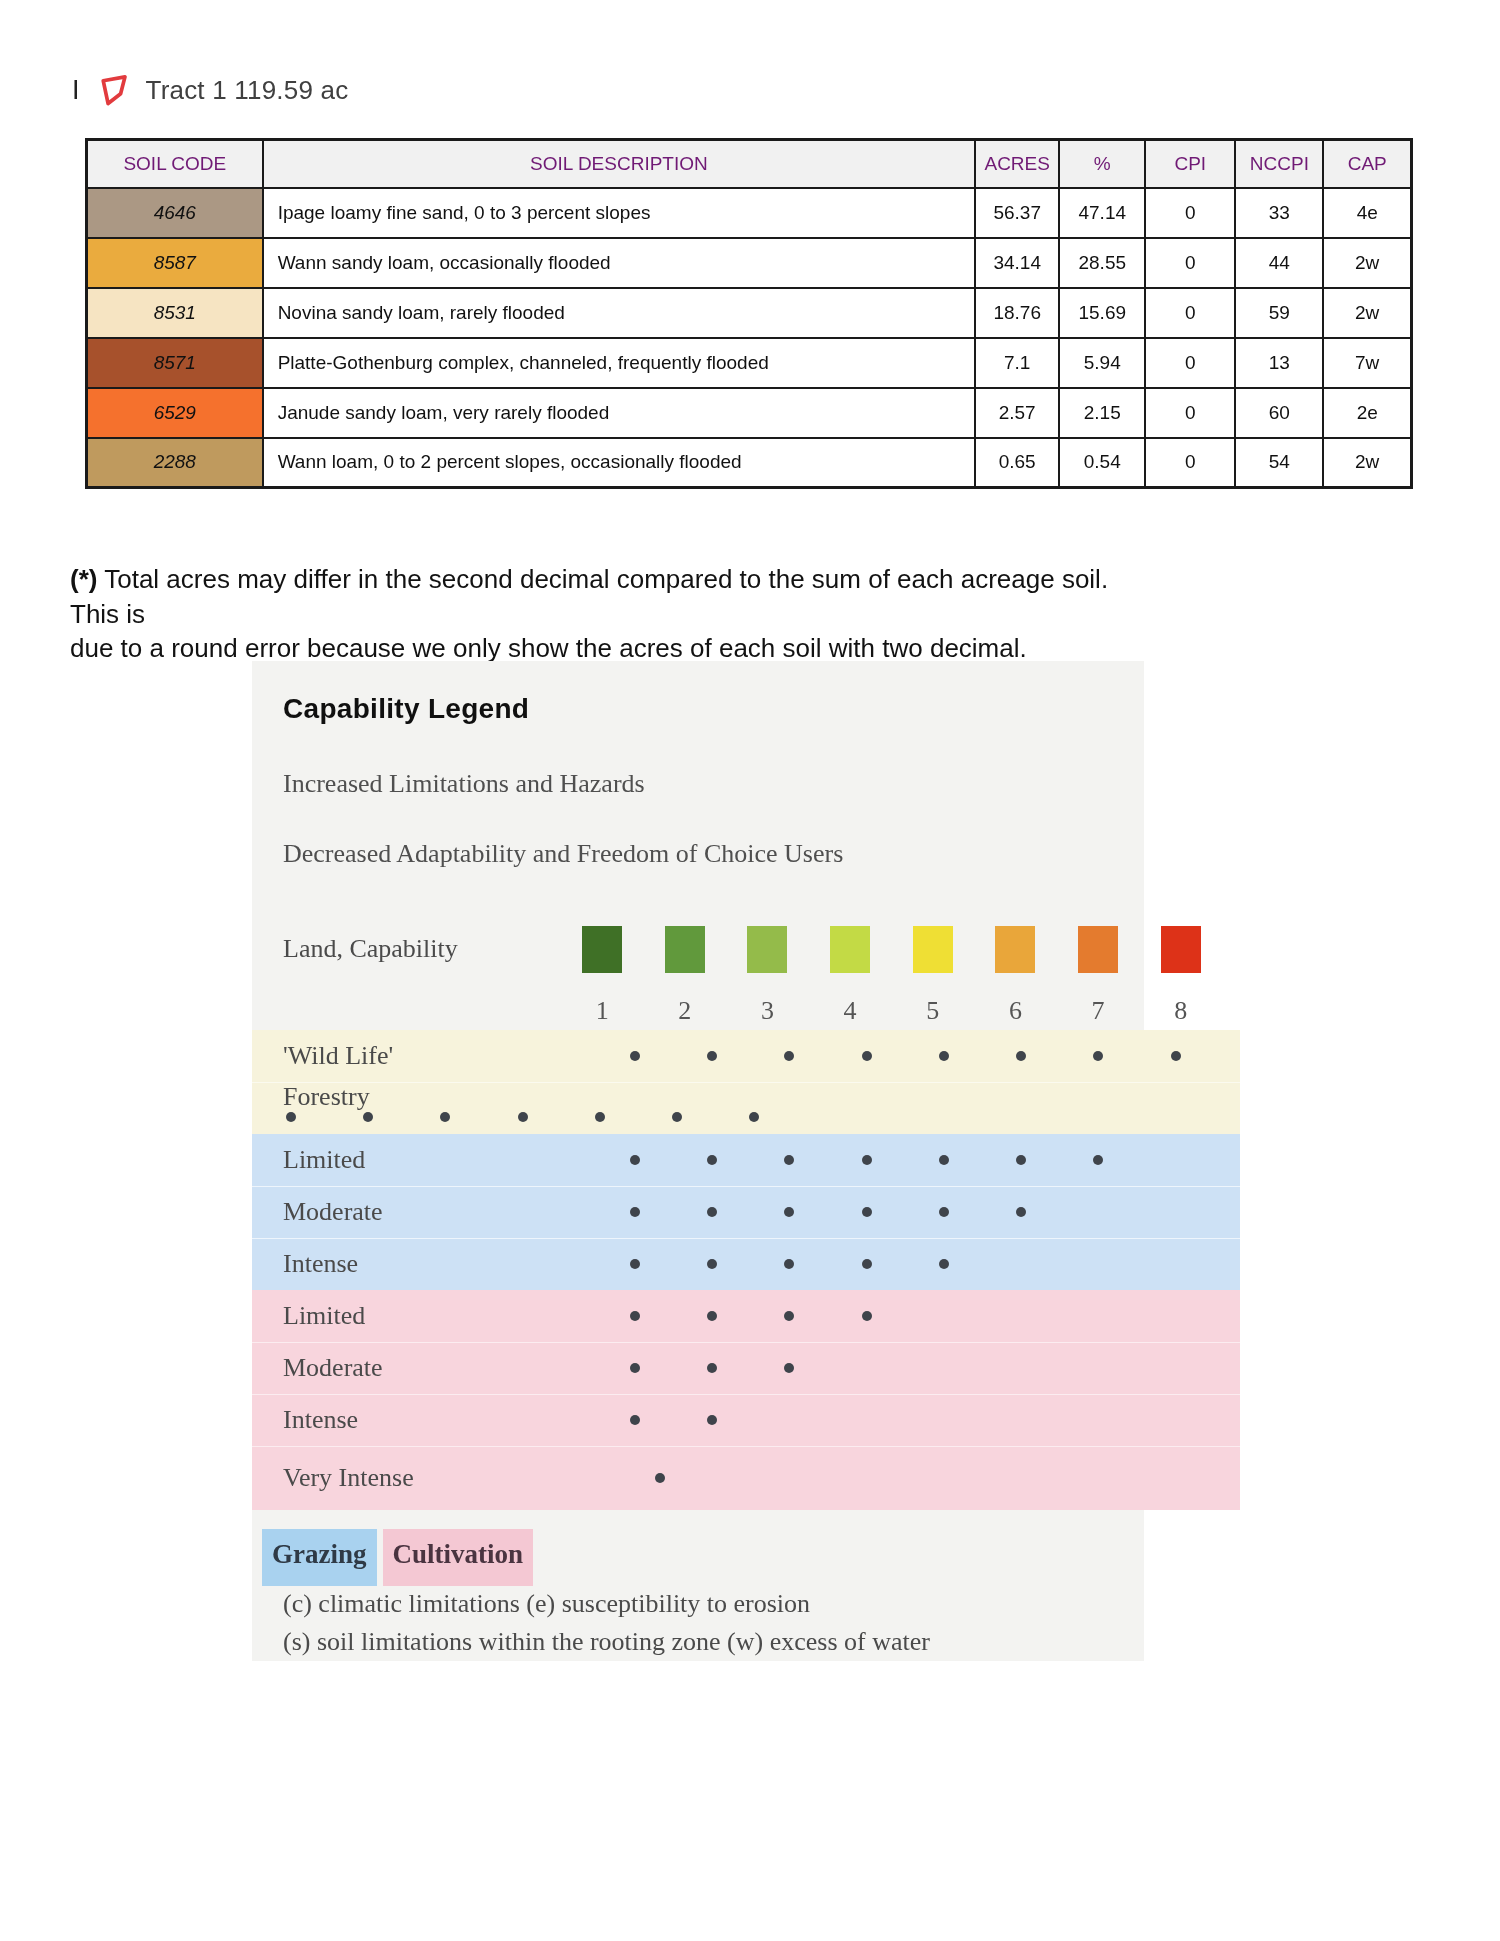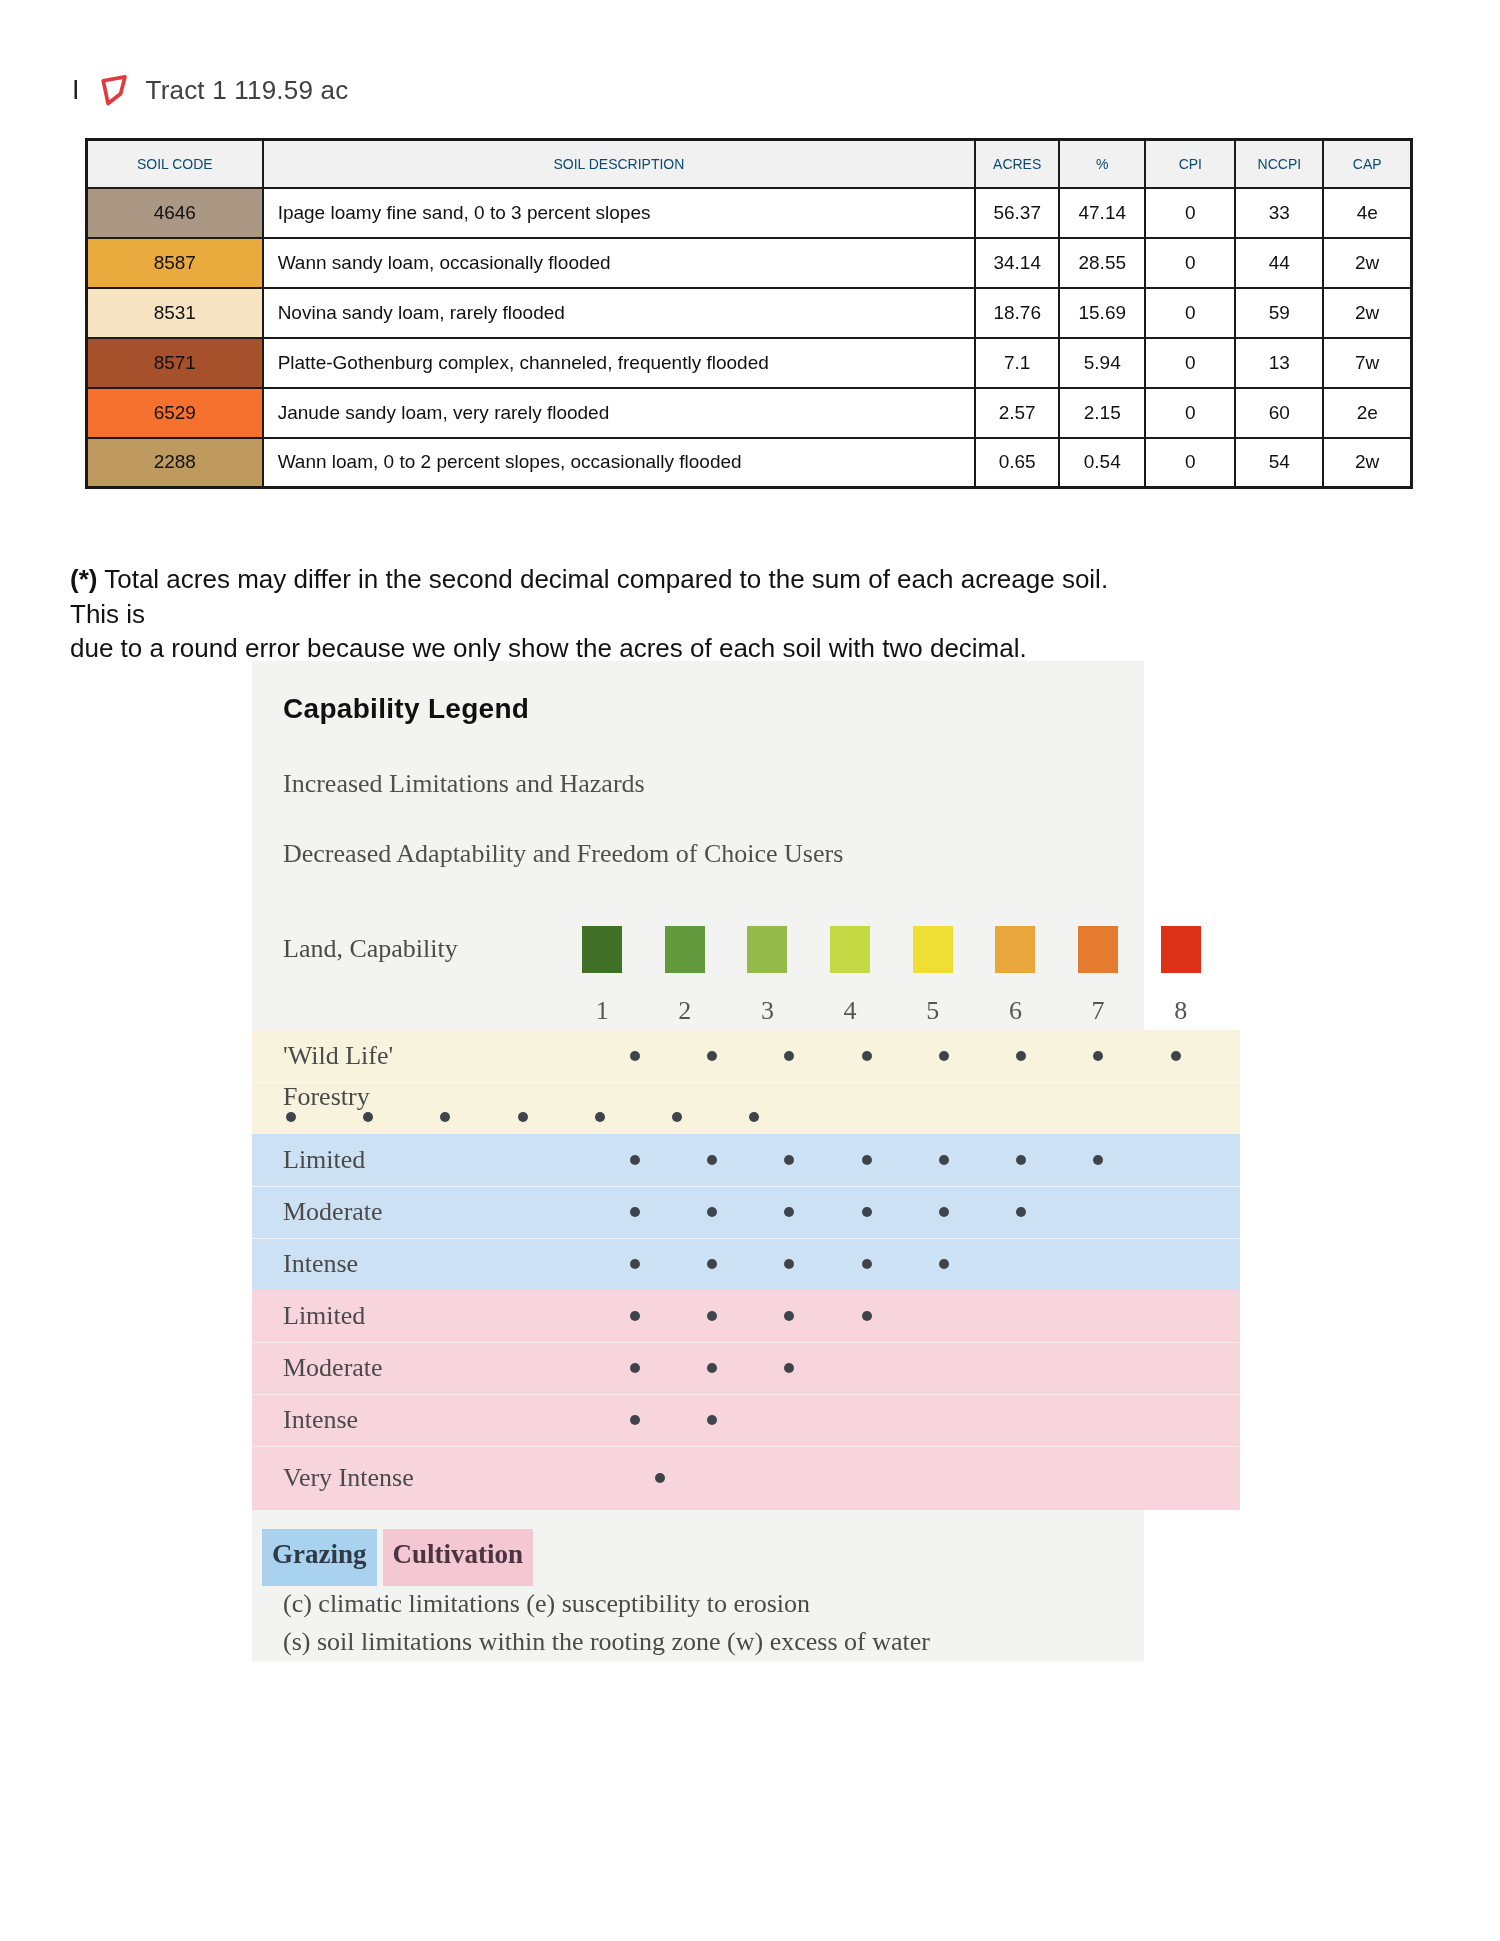--- a/index.html
+++ b/index.html
@@ -9,23 +9,23 @@
   
   #hdr { left:72px; top:72px; display:flex; align-items:center; gap:13px; }
   #hdr .cursor { font-size:27px; color:#222; }
   #hdr .title { font-size:26px; color:#404040; letter-spacing:.2px; }
   #parcel-icon { width:40px; height:37px; }
 
   
   #soil-table { left:85px; top:138px; border-collapse:collapse; table-layout:fixed; width:1328px; }
   #soil-table td, #soil-table th { border:2px solid #1a1a1a; font-weight:400; text-align:center; vertical-align:middle; overflow:hidden; }
   #soil-table { border:3px solid #1a1a1a; }
-  #soil-table thead td { height:48px; background:#f1f1f1; font-size:14px; color:#0c4a6e; }
+  #soil-table thead td { height:48px; background:#f1f1f1; font-size:19px; color:#701a75; }
   #soil-table tbody td { height:50px; font-size:19px; background:#fff; }
-  #soil-table .code { font-size:19px; }
+  #soil-table .code { font-size:19px;font-style:italic; }
   #soil-table .desc { text-align:left; padding-left:14px; }
   #soil-table .totals td { height:76px; background:#f1f1f1; }
   #soil-table .acres-cell { word-break:break-all; line-height:1.25; padding:0 12px; }
 
   
   #footnote { left:70px; top:562px; width:1060px; font-size:26px; line-height:1.33; color:#121212; }
   #footnote .mark { font-weight:700; }
 
   
   #legend { left:252px; top:661px; width:892px; height:1000px; background:#f3f3f1; }

